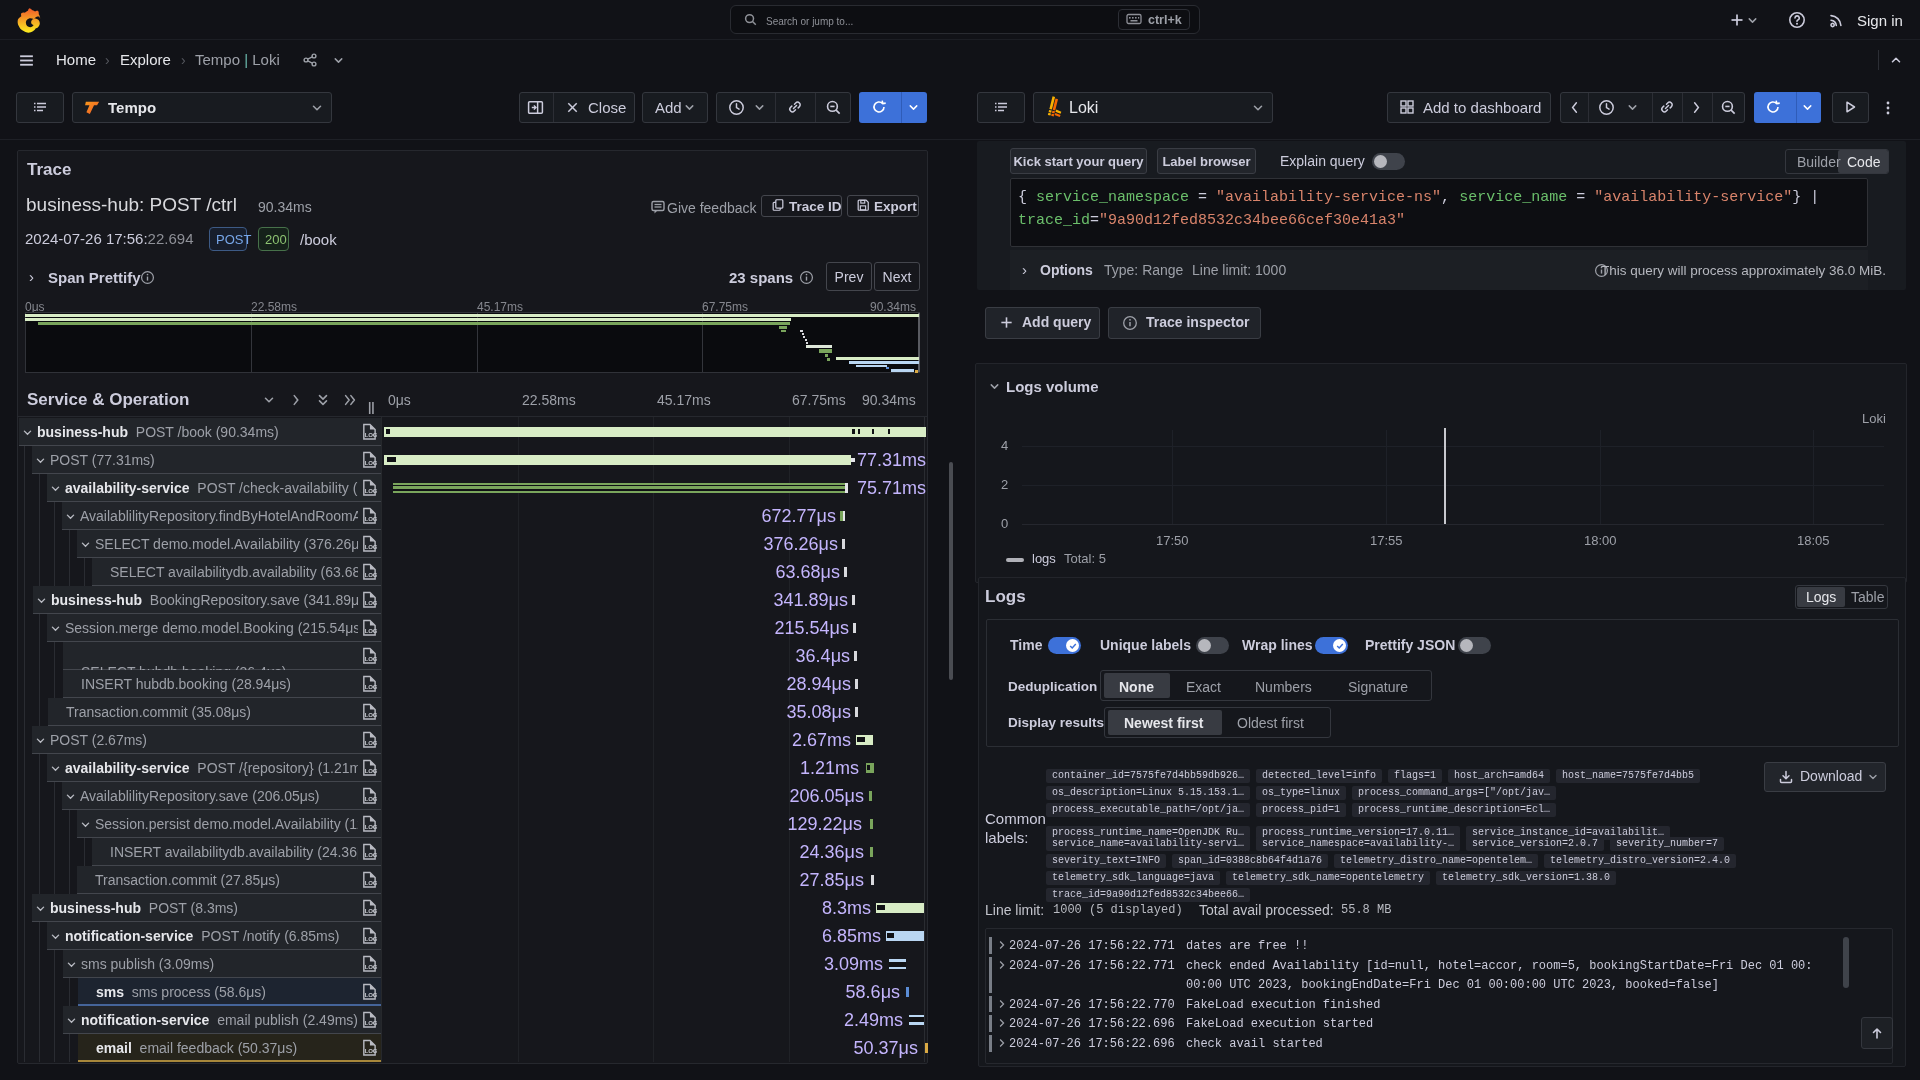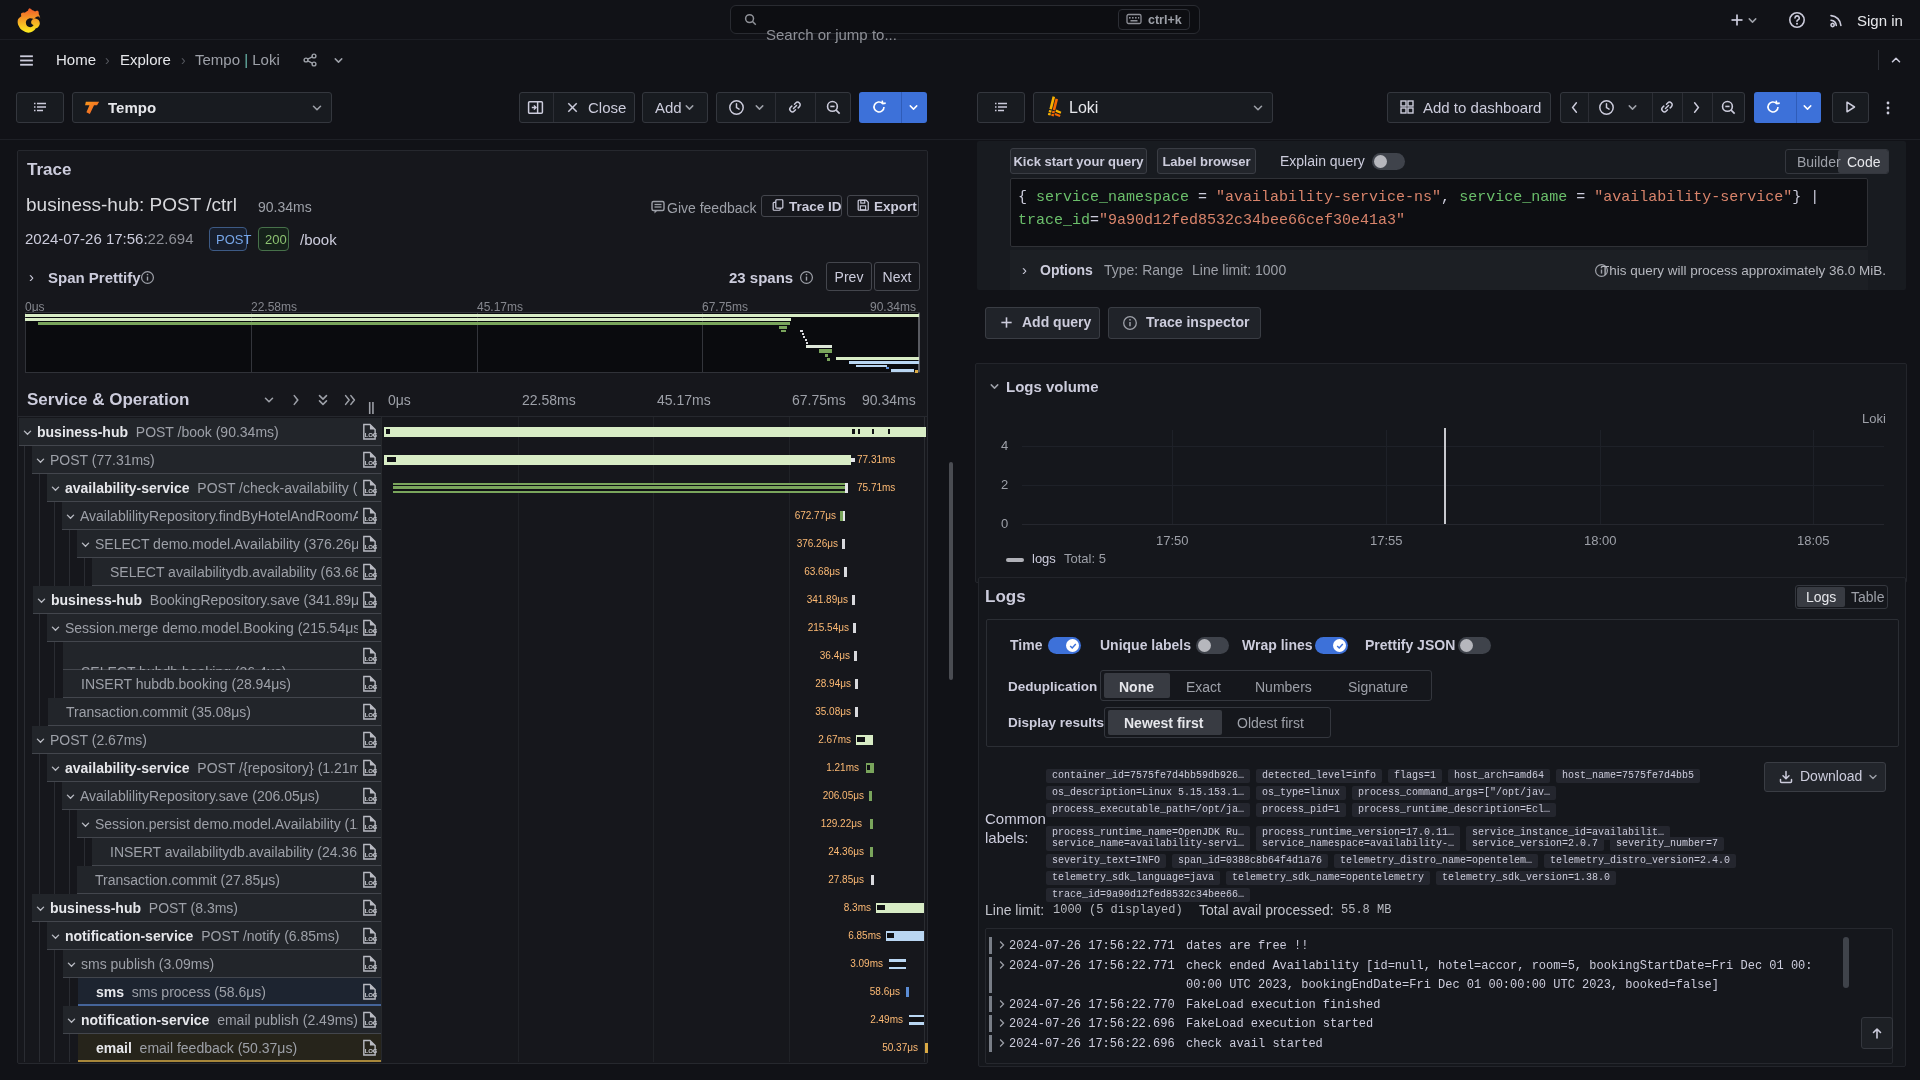--- a/index.html
+++ b/index.html
@@ -6,38 +6,38 @@
  font-family:"Liberation Sans",sans-serif;color:#ccccdc}
 .ab{position:absolute}
 .mono{font-family:"Liberation Mono",monospace}
 .btn{position:absolute;border:1px solid #34373e;border-radius:3px;background:#181b20;
  color:#ccccdc;font-size:14px;font-weight:500;display:flex;align-items:center;justify-content:center;gap:7px;white-space:nowrap}
 svg{display:block}
 .chip{display:inline-block;background:#24262e;border-radius:2px;font-family:"Liberation Mono",monospace;
  font-size:10px;color:#ccccdc;padding:0 6px;height:14px;line-height:14px;margin-right:6px;white-space:nowrap}
 .tgl{position:absolute;width:33px;height:17px;border-radius:9px}
 .knob{position:absolute;top:2px;width:13px;height:13px;border-radius:50%;background:#fff}
-.dur{position:absolute;color:#fdba74;font-size:10px;line-height:28px;white-space:nowrap}
+.dur{position:absolute;color:#c4b5fd;font-size:18px;line-height:28px;white-space:nowrap}
 </style></head><body>
 <div class="ab" style="left:0px;top:0px;width:1920px;height:40px;background:#111217;border-bottom:1px solid #1c1e24"></div>
 <svg class="ab" style="left:16px;top:7px" width="26" height="26" viewBox="0 0 60 60">
 <defs>
       <linearGradient id="gf" x1="0" y1="1" x2="0" y2="0">
         <stop offset="0" stop-color="#fcee1f"></stop>
         <stop offset="1" stop-color="#f15b2a"></stop>
       </linearGradient>
     </defs>
 <path fill="url(#gf)" d="M56 27c-.3-3-1.2-7-3.6-10.8 0 0 1-4.3-1.5-7.7-3.2-.6-6 1.2-6.7 1.7-3-1.6-6-2.4-6.6-2.5 0 0-2.1-3.9-6.8-4.7-2.8 2.2-3 5.4-3 5.4s-4.4 1.5-7.6 4.7c0 0-4.9-1.4-8 1.2-1.6 3.4.3 7 .3 7S4.8 25.6 4 31c-1 7.2 2.3 12.5 2.3 12.5s2.6 8.5 11.4 12c3.6 3.2 8.3 3.7 10.6 3.7 8.6 0 14.9-5.2 16.8-9.3 7-2.3 9.9-8.2 9.9-12.6 0-6.4-4.8-9.8-8.4-10.4-8-1.3-11.7 5-11.7 8.5 0 4.3 3.7 6.4 5.7 6.4-1 2.8-4.2 5-8 5-5.3 0-9.8-4.4-9.8-10.2 0-5.5 4.4-10.5 10.6-10.5 5.1 0 8 2.5 8 2.5 3-6.7 9.9-7 12.1-6.4.9 1.7 2.5 4.8 2.5 4.8z"></path>
   </svg>
 <div class="ab" style="left:730px;top:5px;width:470px;height:29px;background:#0d0e12;border:1px solid #292b31;border-radius:6px"></div>
 <svg class="ab" style="left:743px;top:12px" width="15" height="15" viewBox="0 0 16 16">
     <circle cx="7" cy="7" r="4.2" fill="none" stroke="#8e9097" stroke-width="1.6"></circle>
     <line x1="10.2" y1="10.2" x2="13.6" y2="13.6" stroke="#8e9097" stroke-width="1.6"></line>
   </svg>
-<div class="ab" style="left:766px;top:26px;font-size:15px;color:#8e9097;font-weight:400;white-space:nowrap;">Search or jump to...</div>
+<div class="ab" style="left:766px;top:16px;font-size:10px;color:#8e9097;font-weight:400;white-space:nowrap;">Search or jump to...</div>
 <div class="ab" style="left:1118px;top:9px;width:72px;height:21px;border:1px solid #2c2e35;border-radius:4px"></div>
 <svg class="ab" style="left:1126px;top:11px" width="16" height="16" viewBox="0 0 16 16">
     <rect x="1" y="3.5" width="14" height="9" rx="1.5" fill="none" stroke="#8e9097" stroke-width="1.3"></rect>
     <rect x="3" y="6" width="1.6" height="1.6" fill="#8e9097"></rect>
     <rect x="6" y="6" width="1.6" height="1.6" fill="#8e9097"></rect>
     <rect x="9" y="6" width="1.6" height="1.6" fill="#8e9097"></rect>
     <rect x="12" y="6" width="1.2" height="1.6" fill="#8e9097"></rect>
     <rect x="4.5" y="9" width="7" height="1.5" fill="#8e9097"></rect>
   </svg>
 <div class="ab" style="left:1148px;top:13px;font-size:12.5px;color:#9da0a8;font-weight:700;white-space:nowrap;">ctrl+k</div>

